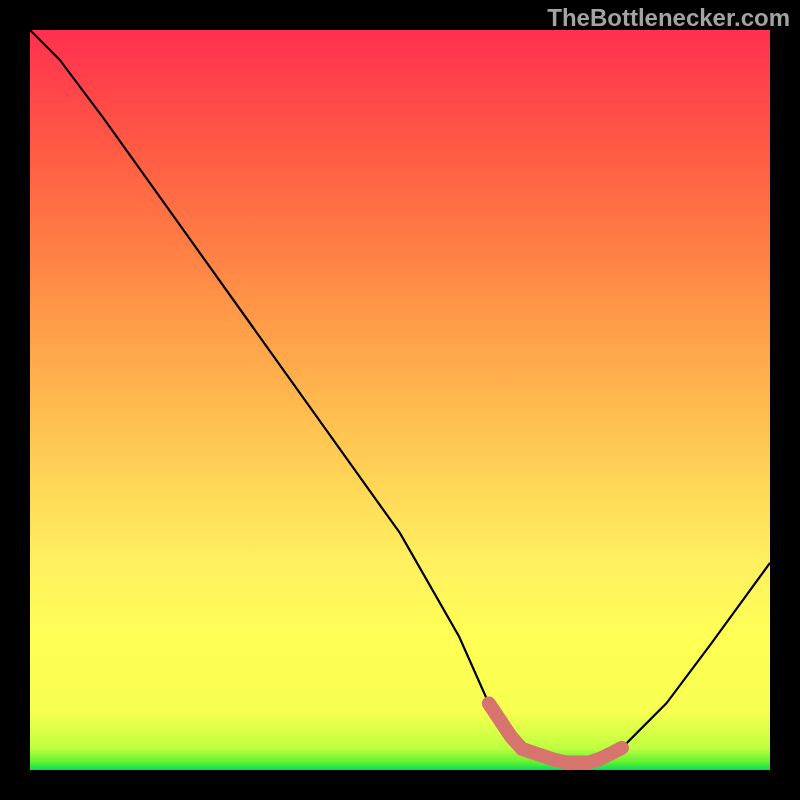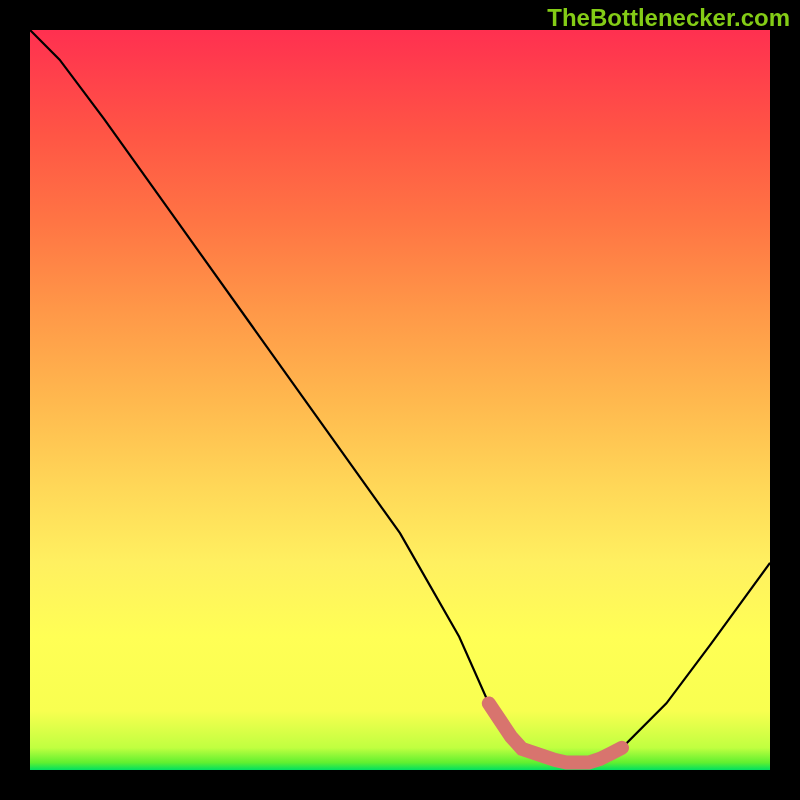--- a/index.html
+++ b/index.html
@@ -8,21 +8,21 @@
     background: #000;
     width: 800px;
     height: 800px;
     position: relative;
     font-family: Arial, sans-serif;
   }
   .watermark {
     position: absolute;
     top: 4px;
     right: 10px;
-    color: #84cc16;
+    color: #a3a3a3;
     font-size: 24px;
     font-weight: bold;
     z-index: 10;
   }
   .plot-area {
     position: absolute;
     left: 30px;
     top: 30px;
     width: 740px;
     height: 740px;

